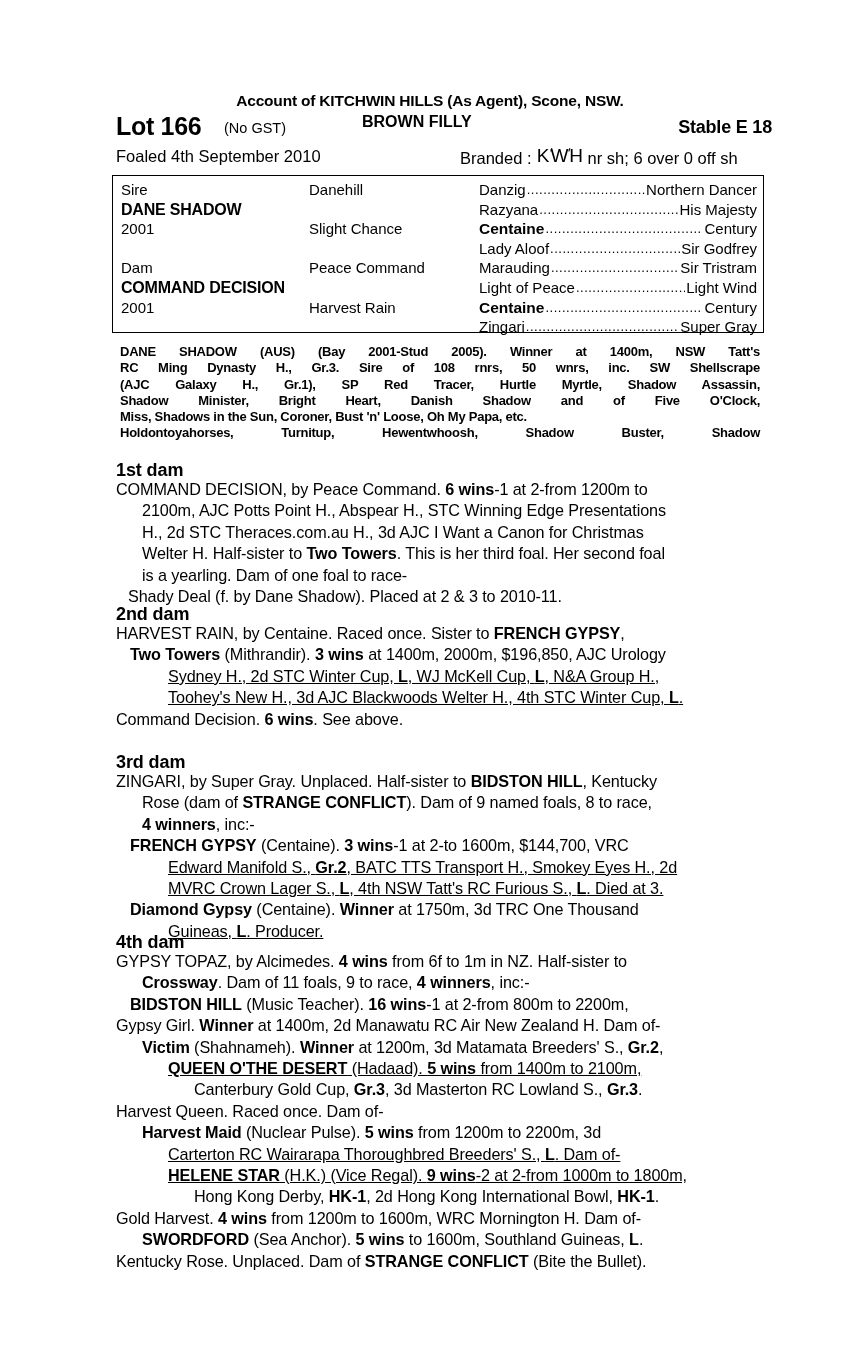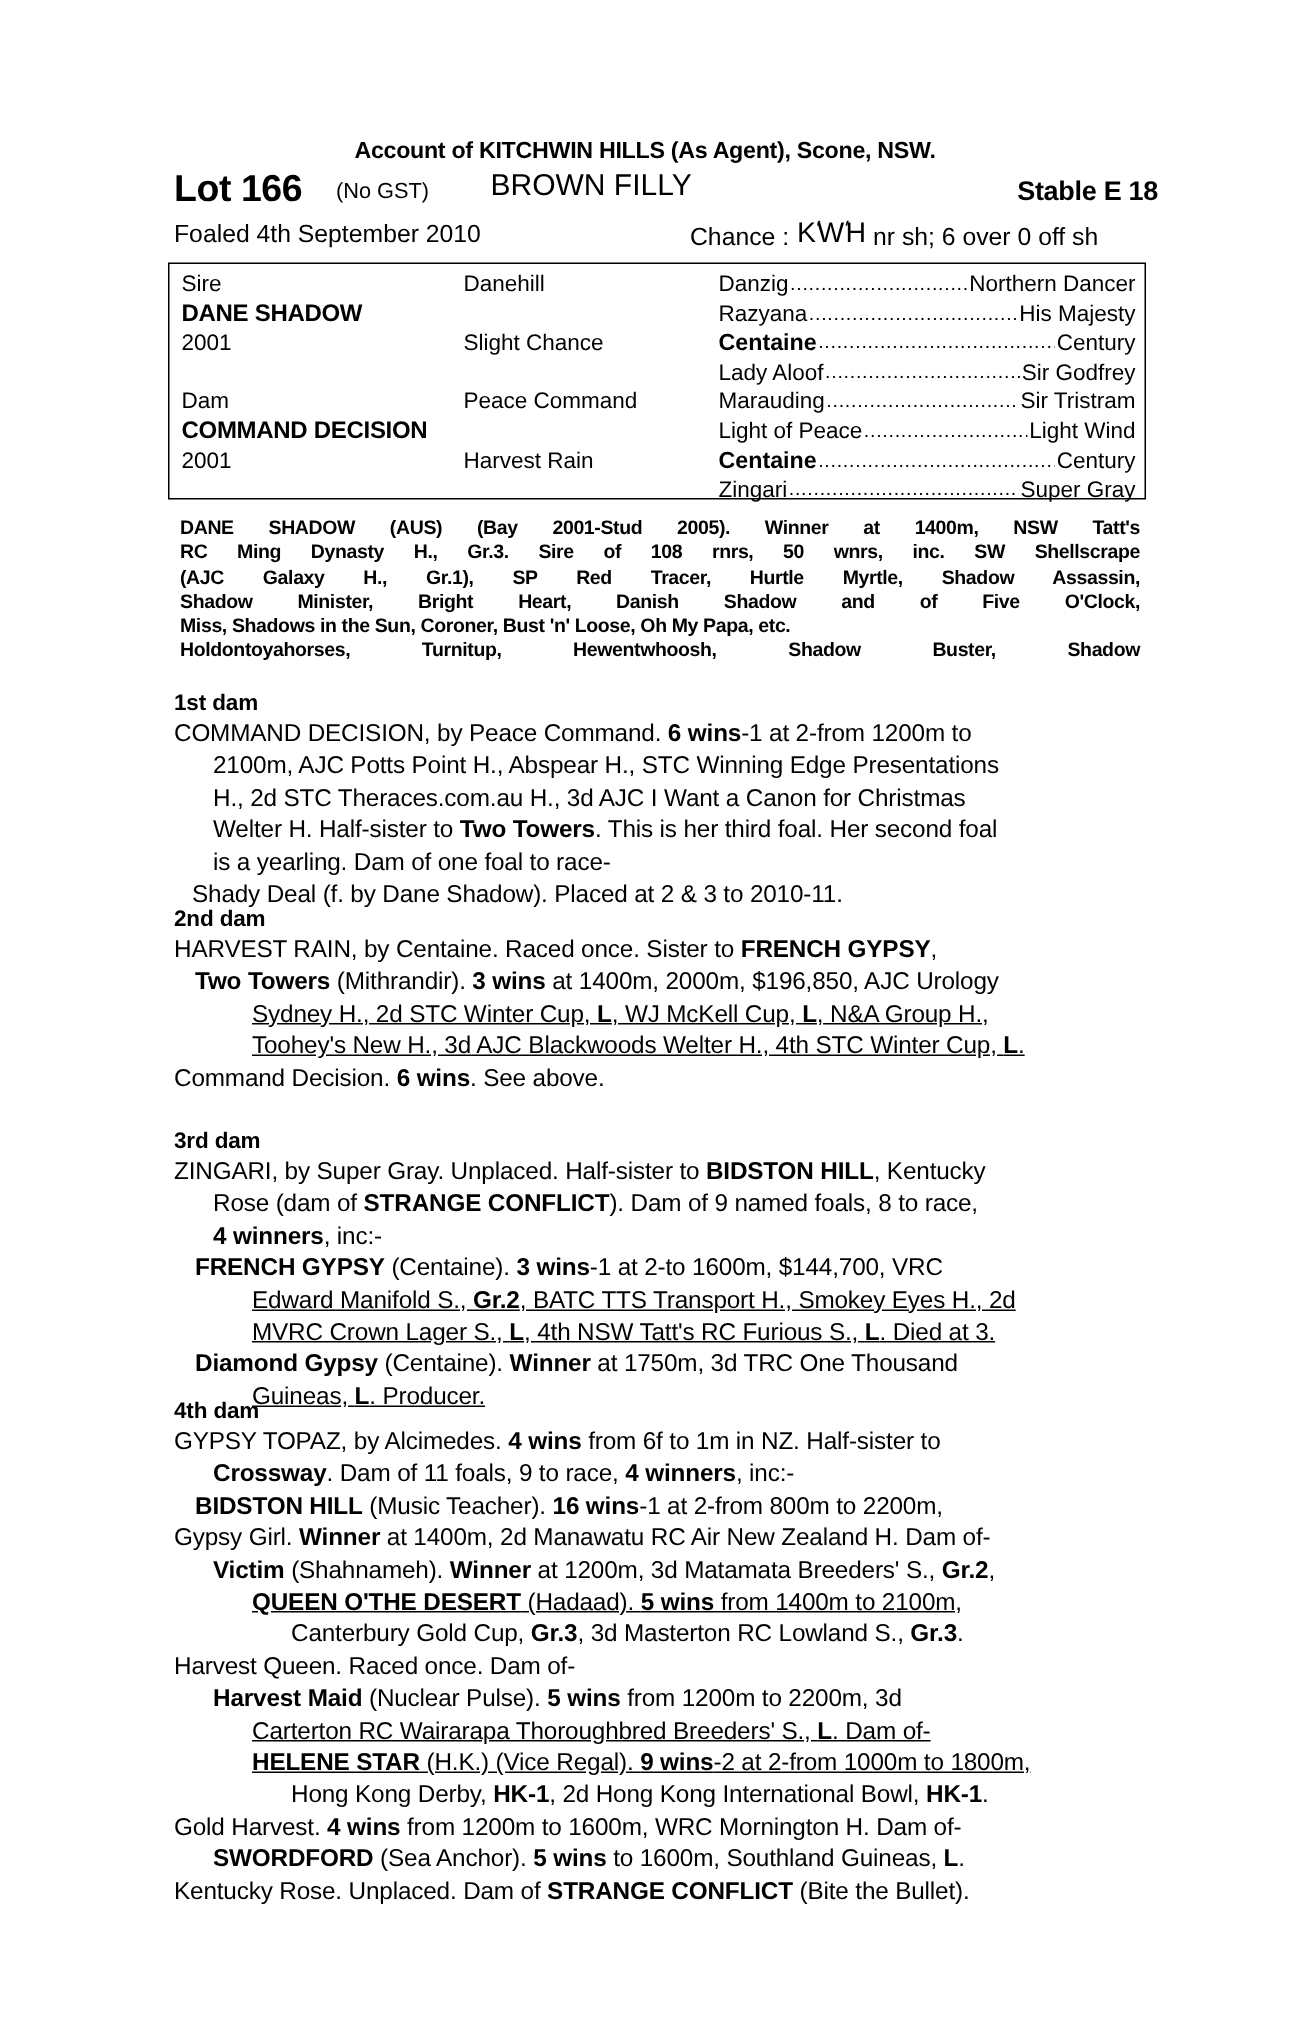--- a/index.html
+++ b/index.html
@@ -47,23 +47,23 @@
     letter-spacing: -0.3px;
   }
   .no-gst {
     position: absolute;
     left: 108px; top: 6px;
     font-size: 14.5px;
     font-weight: normal;
   }
   .colour-sex {
     position: absolute;
-    left: 211px; top: -1px;
-    font-size: 20px;
-    font-weight: normal;
+    left: 246px; top: -1px;
+    font-size: 16px;
+    font-weight: bold;
     letter-spacing: 0px;
   }
   .stable {
     position: absolute;
     right: 0; top: 3px;
     font-size: 18px;
     font-weight: bold;
     letter-spacing: -0.2px;
   }
 
@@ -159,21 +159,21 @@
   .sire-block .ln { display: block; }
   .sire-block .ln.just {
     text-align: justify;
     text-align-last: justify;
   }
 
   
   .dam-head {
     position: absolute;
     left: 116px;
-    font-size: 15px;
+    font-size: 18px;
     font-weight: bold;
     letter-spacing: -0.1px;
   }
   .dam-body {
     position: absolute;
     left: 116px;
     width: 648px;
     font-size: 16.2px;
     line-height: 21.4px;
     letter-spacing: -0.1px;
@@ -199,21 +199,21 @@
 
   <div class="lot-row">
     <span class="lot-num">Lot 166</span>
     <span class="no-gst">(No GST)</span>
     <span class="colour-sex">BROWN FILLY</span>
     <span class="stable">Stable E 18</span>
   </div>
 
   <div class="foaled-row">
     <span class="foaled">Foaled 4th September 2010</span>
-    <span class="branded"><span>Chance :</span><span class="brandmark"> <span>K</span><span class="slash">'</span><span>W</span><span class="slash">'</span><span>H</span></span> <span>nr sh; 6 over 0 off sh</span></span>
+    <span class="branded"><span>Branded :</span><span class="brandmark"> <span>K</span><span class="slash">'</span><span>W</span><span class="slash">'</span><span>H</span></span> <span>nr sh; 6 over 0 off sh</span></span>
   </div>
 
   <div class="ped-table">
 
     <div class="ped-col1">
       <div class="ped-line">Sire</div>
       <div class="ped-line b">DANE SHADOW</div>
       <div class="ped-line">2001</div>
       <div class="ped-line spacer">&nbsp;</div>
       <div class="ped-line">Dam</div>

